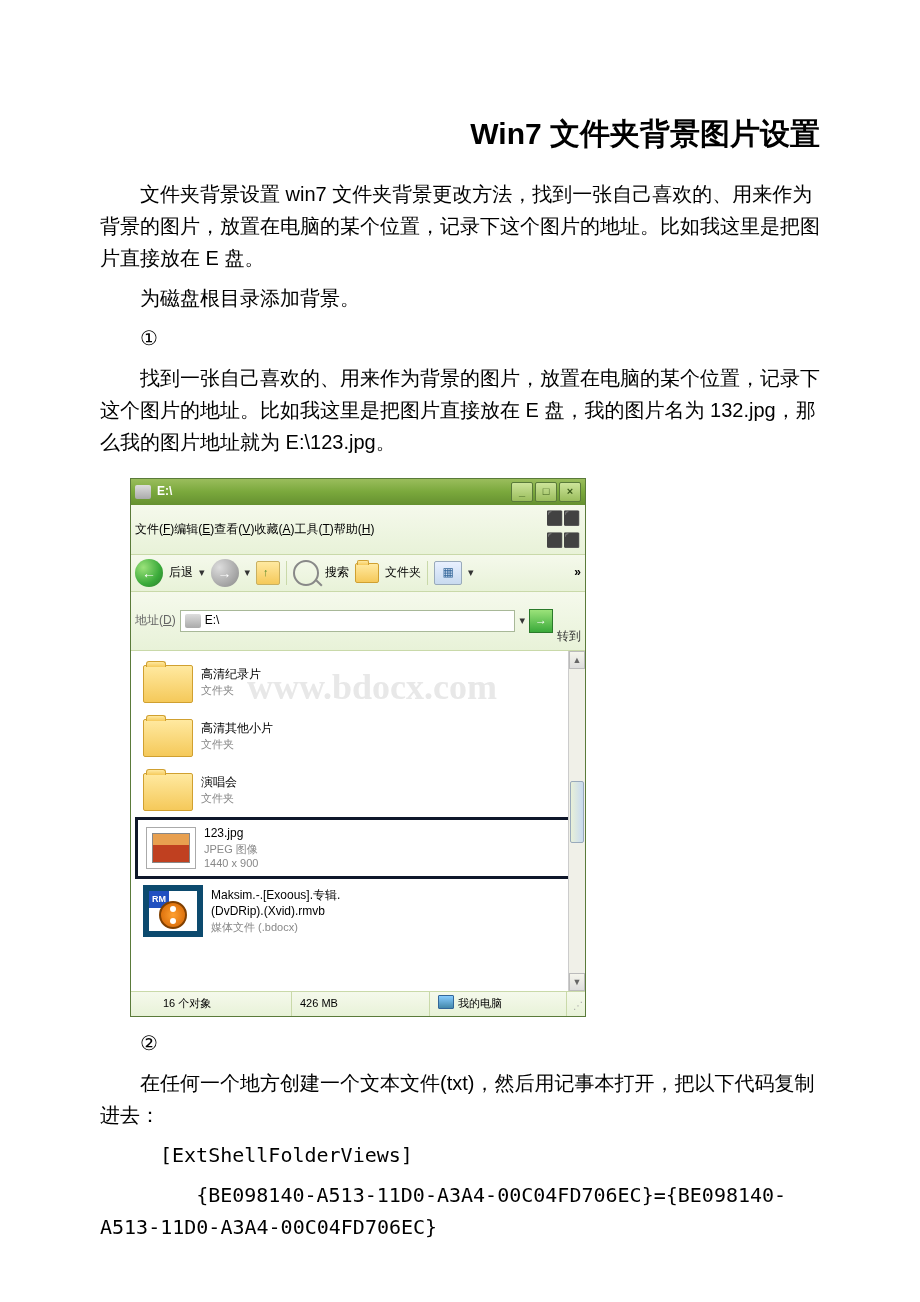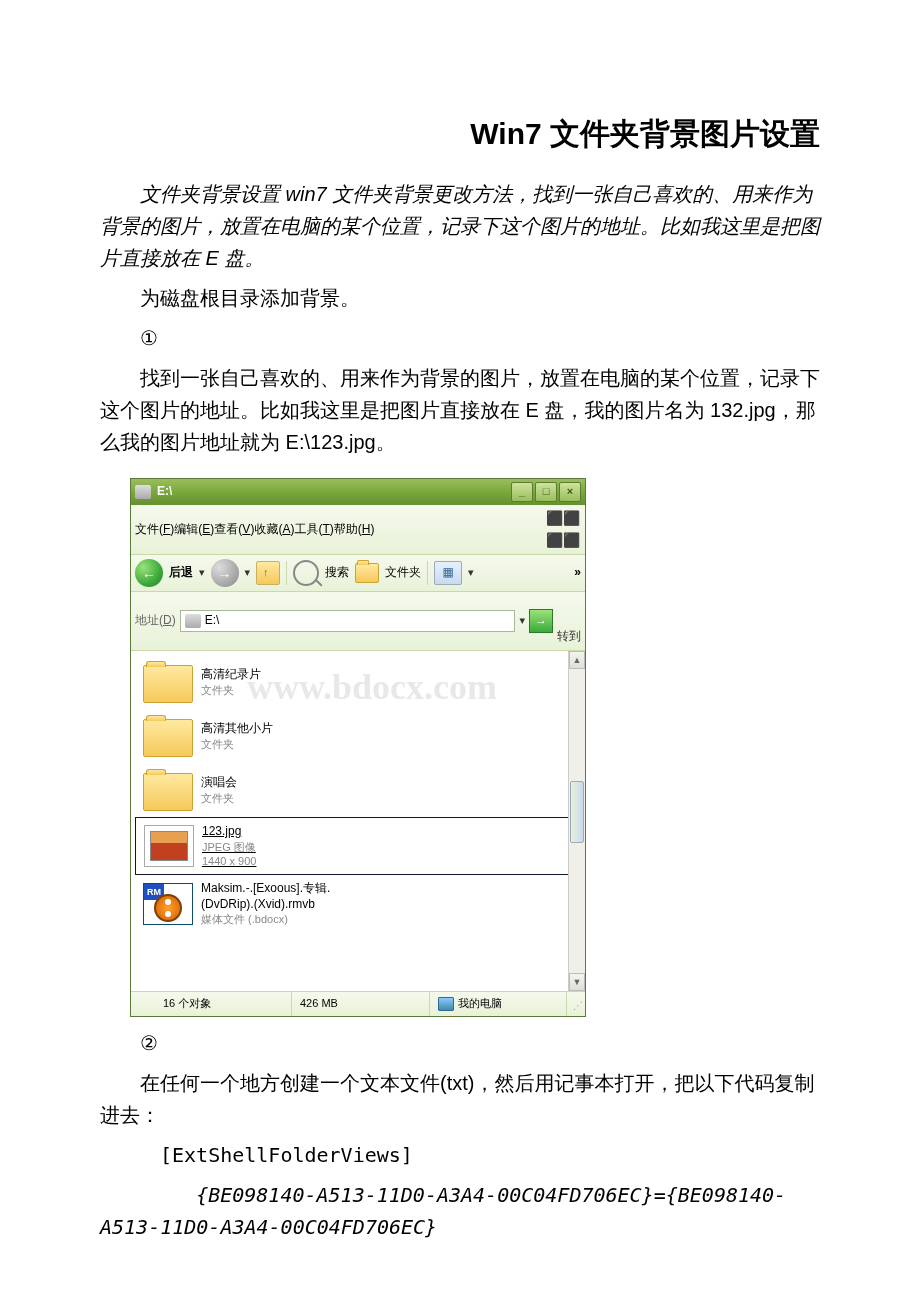--- a/index.html
+++ b/index.html
@@ -15,21 +15,21 @@
     text-align: right;
     font-size: 30px;
     font-weight: bold;
     margin: 50px 0 20px;
     font-family: "SimHei", "Microsoft YaHei", sans-serif;
   }
   p {
     margin: 8px 0;
     text-indent: 2em;
   }
-  .no-indent { text-indent: 0; font-style: italic; }
+  .no-indent { text-indent: 0; }
   .code-line {
     text-indent: 3em;
     font-family: "SimSun", monospace;
   }
 
   
   .explorer {
     width: 454px;
     margin: 20px 0 10px 30px;
     border: 1px solid #5a7a3a;
@@ -93,21 +93,21 @@
     align-items:center;
     gap:6px;
   }
   .btn-circle {
     width:28px;height:28px;border-radius:50%;
     background:radial-gradient(circle at 30% 30%, #9be27a, #3aaa3a 60%, #2a7a2a);
     display:flex;align-items:center;justify-content:center;
     color:#fff;font-size:14px;font-weight:bold;
   }
   .btn-circle.grey{ background:radial-gradient(circle at 30% 30%, #ddd,#aaa 60%,#888);}
-  .tool-label{ color:#000; font-weight:bold; }
+  .tool-label{ color:#000; font-weight:normal; }
   .up-folder{
     width:22px;height:22px;border:1px solid #c9b060;
     background:linear-gradient(#ffe9a0,#f5c95a);
     position:relative; border-radius:2px;
   }
   .up-folder::after{content:"↑";position:absolute;left:6px;top:2px;color:#5a8a2a;font-weight:bold;font-size:11px;}
   .search-icon{
     width:22px;height:22px;border-radius:50%;
     border:2px solid #888;
     position:relative;
@@ -166,23 +166,22 @@
     font-weight:bold;
     pointer-events:none;
     font-family:Liberation Serif, serif;
   }
   .file-list{padding:4px;}
   .file-row{
     display:flex;align-items:center;gap:8px;
     padding:6px 8px;
   }
   .file-row.selected{
-    border:1px solid #0f172a;
+    border:3px solid #0f172a;
     background:#fff;
-    text-decoration:underline;
   }
   .ficon{
     width:48px;height:40px;
     flex-shrink:0;
     position:relative;
   }
   .ficon.folder{
     background:linear-gradient(#ffe9a0,#f5c95a);
     border:1px solid #d0a030;
     border-radius:2px;
@@ -196,21 +195,21 @@
   .ficon.image{
     border:1px solid #aaa;background:#fff;
     display:flex;align-items:center;justify-content:center;
   }
   .ficon.image::after{
     content:"";width:36px;height:28px;
     background:linear-gradient(to bottom, #e8a050 40%, #c04020 40%);
     border:1px solid #888;
   }
   .ficon.video{
-    background:#fff;border:1px solid #0c4a6e;
+    background:#fff;border:6px solid #0c4a6e;
   }
   .ficon.video .rm{
     position:absolute;top:0;left:0;background:#2050c0;color:#fff;
     font-size:9px;font-weight:bold;padding:1px 3px;
   }
   .ficon.video .reel{
     position:absolute;bottom:2px;left:10px;
     width:24px;height:24px;border-radius:50%;
     background:radial-gradient(circle,#ffa030,#d06000);
     border:2px solid #804000;
@@ -237,21 +236,21 @@
     display:flex;
     font-size:11px;
     padding-left:24px;
   }
   .status-cell{
     padding:3px 8px;
     border-right:1px solid #c9d9a9;
   }
   .status-cell.c1{width:120px;}
   .status-cell.c2{flex:1;}
-  .status-cell.c3{width:120px;display:flex;align-items:center;gap:4px;}
+  .status-cell.c3{width:120px;display:flex;gap:4px;}
   .pc-icon{width:14px;height:12px;background:linear-gradient(#8cf,#48a);border:1px solid #369;border-radius:1px;}
   .status-grip{width:14px;display:flex;align-items:flex-end;justify-content:flex-end;padding:2px;color:#aaa;font-size:10px;}
 </style>
 </head>
 <body>
 
 <h1>Win7 文件夹背景图片设置</h1>
 
 <p class="no-indent">
     <span>文件夹背景设置 win7 文件夹背景更改方法，找到一张自己喜欢的、用来作为背景的图片，放置在电脑的某个位置，记录下这个图片的地址。比如我这里是把图片直接放在 E 盘。</span>

